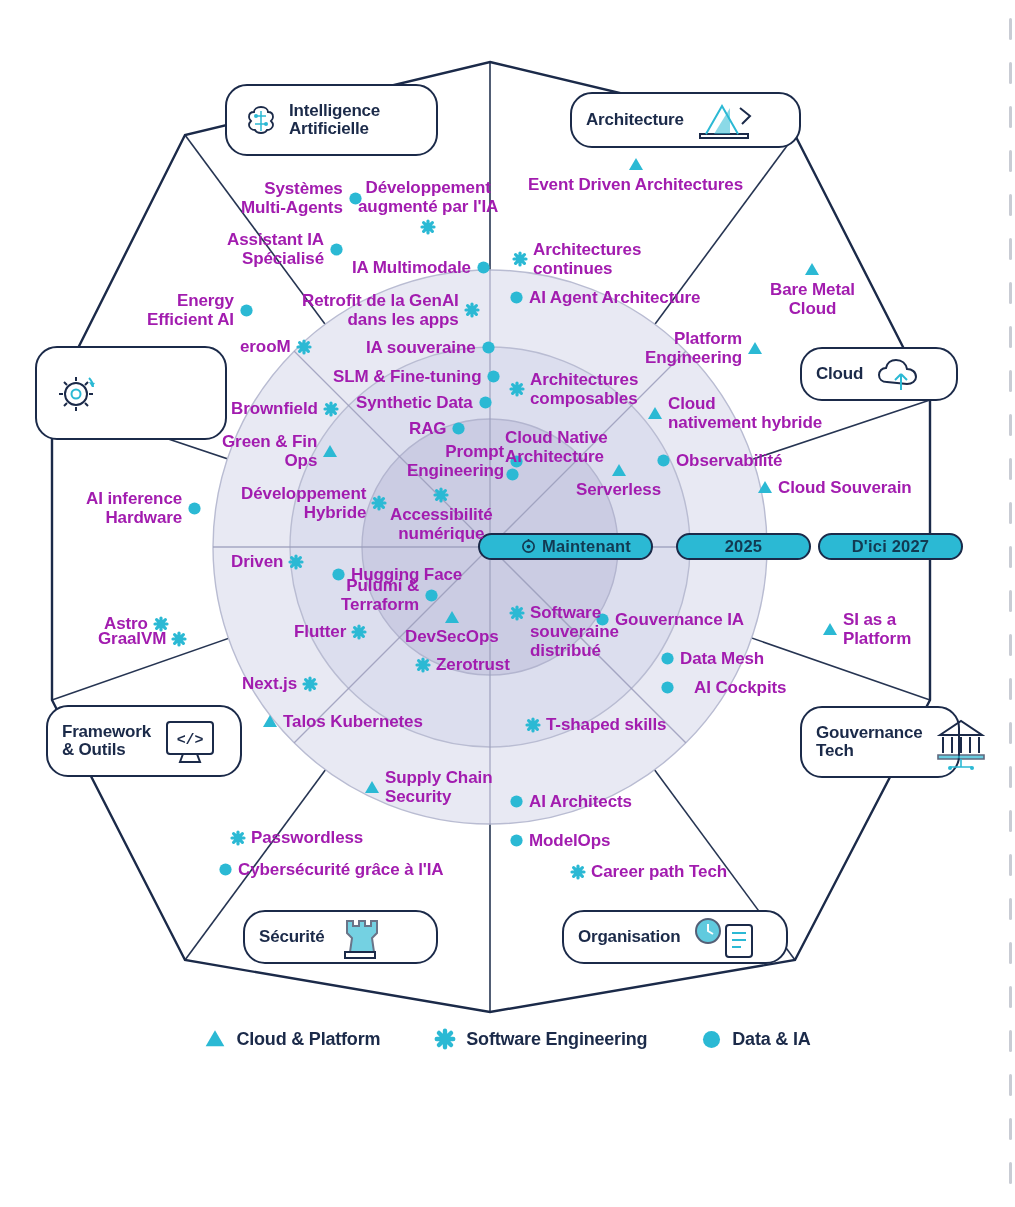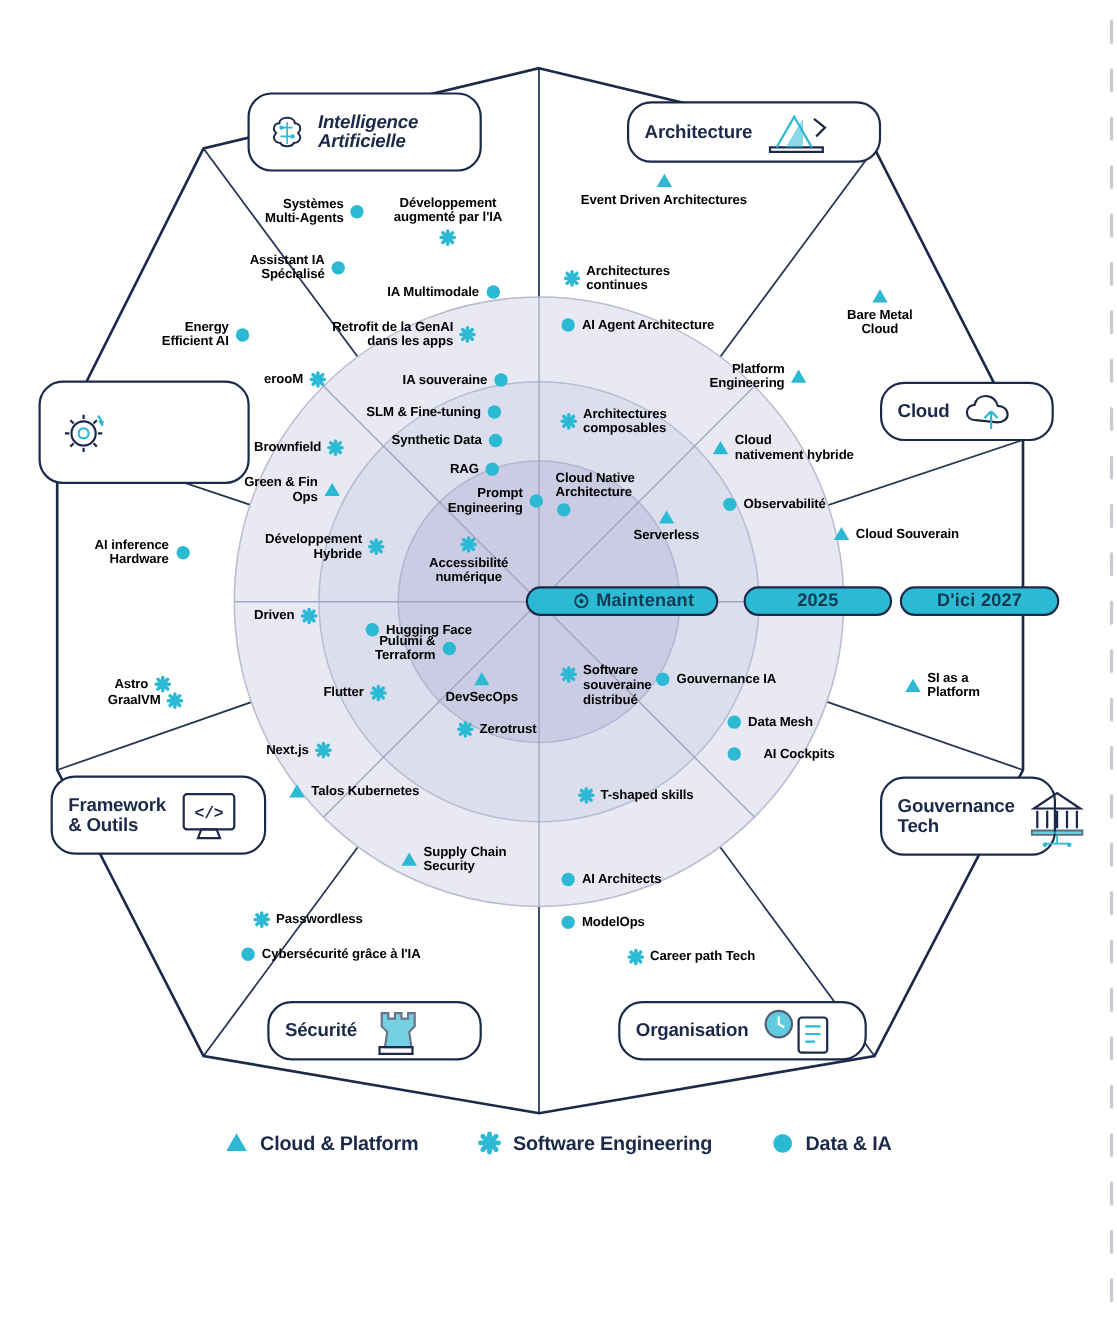--- a/index.html
+++ b/index.html
@@ -69,24 +69,24 @@
     gap: 6px;
     letter-spacing: 0.2px;
     box-sizing: border-box;
   }
   
   .blip {
     position: absolute;
     display: flex;
     align-items: center;
     gap: 5px;
-    font-size: 12px;
+    font-size: 17px;
     font-weight: bold;
     line-height: 1.12;
-    color: #000000;
+    color: #a21caf;
     letter-spacing: -0.1px;
     white-space: pre-line;
   }
   .blip.rev {
     flex-direction: row-reverse;
   }
   .blip .mark {
     flex: 0 0 auto;
     display: block;
   }
@@ -168,21 +168,21 @@
     <line x1="490" y1="547" x2="490" y2="854"></line>
     <line x1="490" y1="547" x2="213" y2="547"></line>
     <line x1="490" y1="547" x2="767" y2="547"></line>
     <line x1="490" y1="547" x2="686" y2="351"></line>
     <line x1="490" y1="547" x2="686" y2="743"></line>
     <line x1="490" y1="547" x2="294" y2="351"></line>
     <line x1="490" y1="547" x2="294" y2="743"></line>
   </g>
 </svg>
 
-<div class="chip" style="left:225px; top:84px; width:213px; height:72px;font-style:italic;">
+<div class="chip" style="left:225px; top:84px; width:213px; height:72px;">
   <svg class="chip-icon" width="40" height="40" viewBox="0 0 40 40">
     <path d="M20 7c-4 0-7 2-7 5 -3 0-5 2-5 5 0 2 1 3 2 4 -1 1-2 2-2 4 0 3 3 5 6 5 1 2 3 3 6 3 3 0 5-1 6-3 3 0 6-2 6-5 0-2-1-3-2-4 1-1 2-2 2-4 0-3-2-5-5-5 0-3-3-5-7-5z" fill="none" stroke="#1b2a49" stroke-width="1.8"></path>
     <path d="M20 11v20M15 16h10M14 24h12" fill="none" stroke="#2bb9d4" stroke-width="1.5"></path>
     <circle cx="15" cy="16" r="2" fill="#2bb9d4"></circle>
       <circle cx="25" cy="24" r="2" fill="#2bb9d4"></circle>
   </svg>
   <span class="chip-label">Intelligence
 Artificielle</span>
 </div>
 

